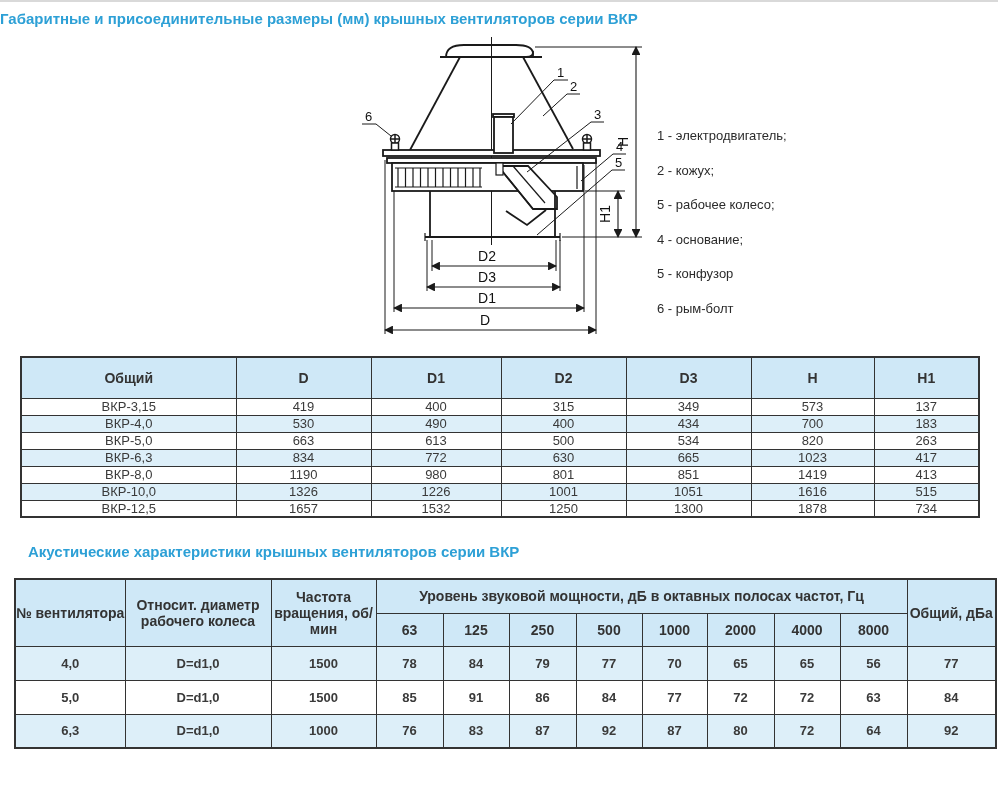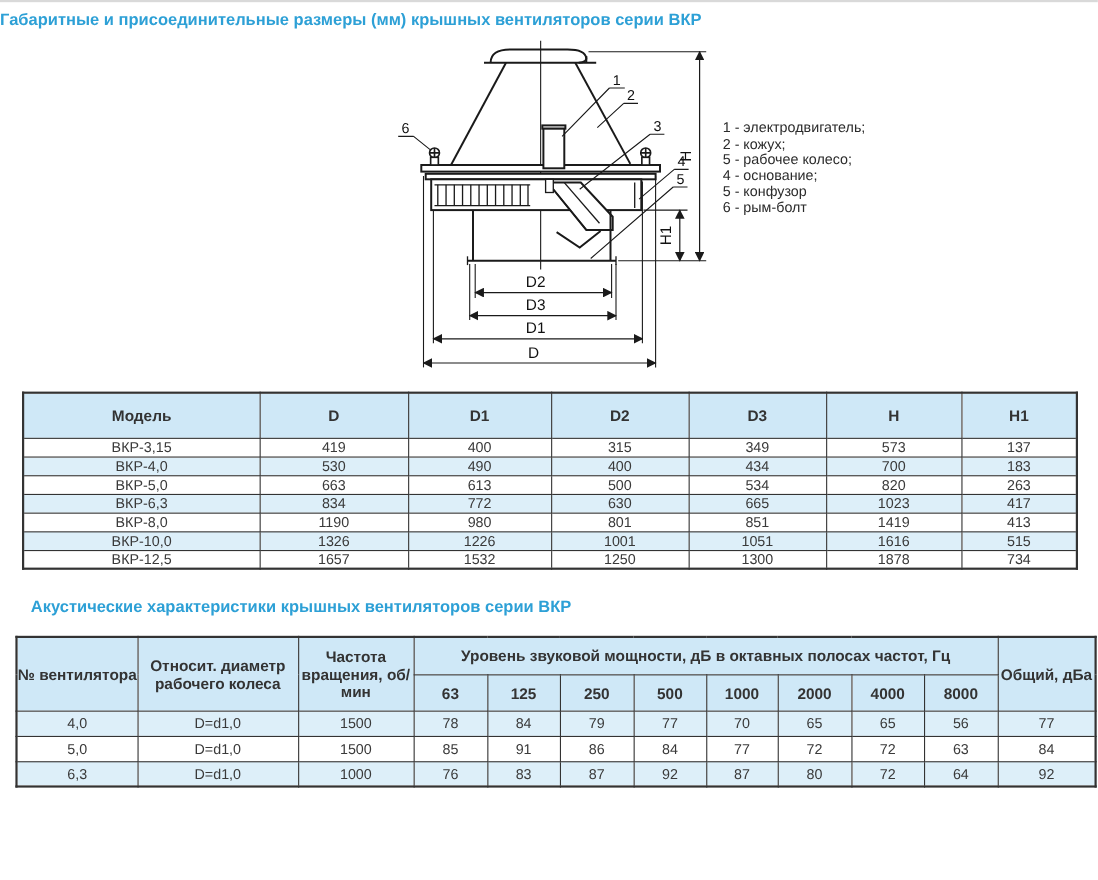--- a/index.html
+++ b/index.html
@@ -15,21 +15,21 @@
     text-align: left;
     font-size: 15px;
     font-weight: bold;
     color: #2da0d6;
     line-height: 20px;
   }
   
   .diagram-area { position: relative; height: 325px; }
   .diagram-svg { position: absolute; left: 330px; top: 0; }
   .legend { position: absolute; left: 657px; top: 80px; font-size: 13px; line-height: 14.5px; color: #2b2b2b; }
-  .legend div { white-space: nowrap; }
+  .legend div { white-space: nowrap; margin-top: 20px; }
   svg text { font-family: "Liberation Sans", "DejaVu Sans", sans-serif; fill: #111; }
   .dim-label { font-size: 14px; }
   .callout-num { font-size: 13px; }
   
   table { border-collapse: collapse; table-layout: fixed; }
   th, td {
     border: 1px solid #333;
     text-align: center;
     vertical-align: middle;
     font-size: 13px;
@@ -37,21 +37,21 @@
   }
   th { font-size: 14px; font-weight: bold; background: #cfe8f7; color: #333; }
   .dims-table { width: 958px; margin: 2px 0 0 20px; border: 2px solid #333; }
   .dims-table th { height: 41px; }
   .dims-table td { height: 17px; }
   .dims-table tbody tr:nth-child(even) td { background: #ddeff9; }
   .acoustic-table { width: 980px; margin: 16px 0 0 14px; border: 2px solid #333; }
   .acoustic-table thead tr:first-child th { height: 34px; }
   .acoustic-table thead tr:last-child th { height: 33px; }
   .acoustic-table th[rowspan] { height: auto; }
-  .acoustic-table td { height: 23px; }
+  .acoustic-table td { height: 34px; font-weight: bold; }
   .acoustic-table tbody tr:nth-child(odd) td { background: #ddeff9; }
   .title-acoustics { margin-top: 24px; padding-left: 28px; }
 </style>
 </head>
 <body>
 
 <div class="page-title">Габаритные и присоединительные размеры (мм) крышных вентиляторов серии ВКР</div>
 
 <div class="diagram-area">
   <svg class="diagram-svg" width="320" height="322" viewBox="0 0 320 322">
@@ -167,21 +167,21 @@
       <col style="width: 215px;">
       <col style="width: 135px;">
       <col style="width: 130px;">
       <col style="width: 125px;">
       <col style="width: 125px;">
       <col style="width: 123px;">
       <col style="width: 105px;">
     </colgroup>
   <thead>
     <tr>
-        <th>Модель</th>
+        <th>Общий</th>
         <th>D</th>
         <th>D1</th>
         <th>D2</th>
         <th>D3</th>
         <th>H</th>
         <th>H1</th>
       </tr>
   </thead>
   <tbody>
       <tr>

